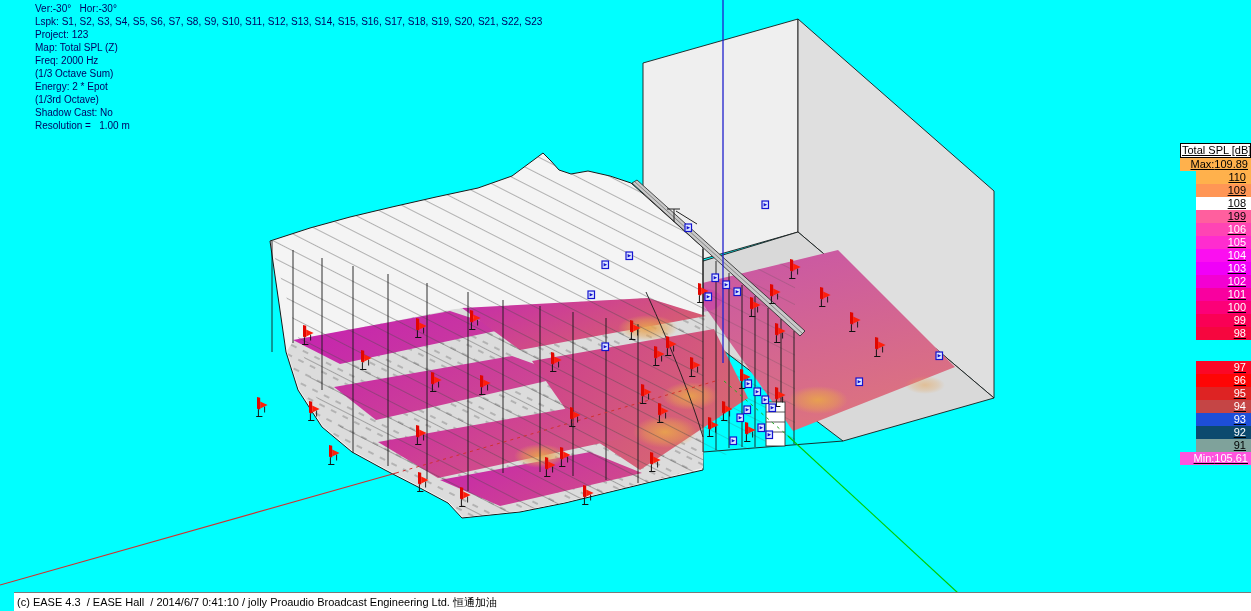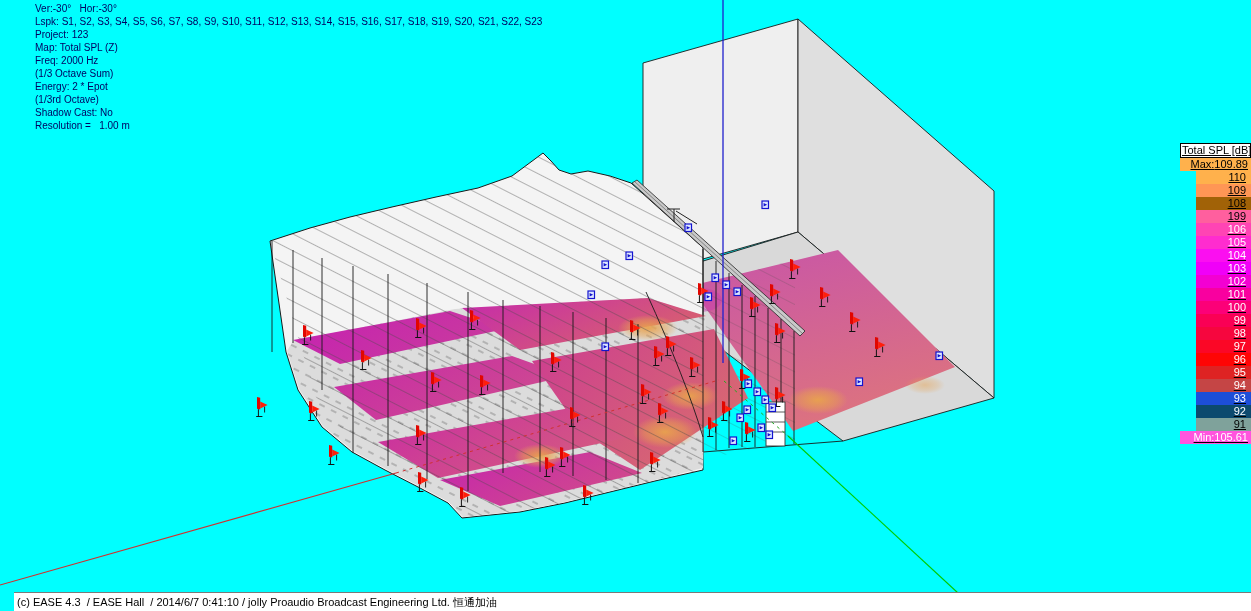--- a/index.html
+++ b/index.html
@@ -258,32 +258,32 @@
 <div id="info-panel"><div>Ver:-30°   Hor:-30°</div><div>Lspk: S1, S2, S3, S4, S5, S6, S7, S8, S9, S10, S11, S12, S13, S14, S15, S16, S17, S18, S19, S20, S21, S22, S23</div><div>Project: 123</div><div>Map: Total SPL (Z)</div><div>Freq: 2000 Hz</div><div>(1/3 Octave Sum)</div><div>Energy: 2 * Epot</div><div>(1/3rd Octave)</div><div>Shadow Cast: No</div><div>Resolution =   1.00 m</div></div>
 
 <div id="legend">
   <div class="legend-header">Total SPL [dB]</div>
   <div class="legend-minmax" style="background: rgb(255, 177, 76);">
     <span>Max:</span><span>109.89</span>
   </div>
   <div class="legend-rows">
       <div class="legend-row" style="background: rgb(255, 177, 76); color: rgb(0, 0, 0);">110</div>
       <div class="legend-row" style="background: rgb(255, 150, 85); color: rgb(0, 0, 0);">109</div>
-      <div class="legend-row" style="background: #a16207; color: rgb(0, 0, 0);">108</div>
+      <div class="legend-row" style="background: #ffffff; color: rgb(0, 0, 0);">108</div>
       <div class="legend-row" style="background: rgb(255, 95, 158); color: rgb(0, 0, 0);">199</div>
       <div class="legend-row" style="background: rgb(255, 68, 180); color: rgb(255, 255, 255);">106</div>
       <div class="legend-row" style="background: rgb(255, 44, 207); color: rgb(255, 255, 255);">105</div>
       <div class="legend-row" style="background: rgb(251, 15, 240); color: rgb(255, 255, 255);">104</div>
       <div class="legend-row" style="background: rgb(240, 0, 248); color: rgb(255, 255, 255); text-align: right;">103</div>
       <div class="legend-row" style="background: rgb(243, 0, 210); color: rgb(255, 255, 255);">102</div>
       <div class="legend-row" style="background: rgb(249, 0, 159); color: rgb(255, 255, 255);">101</div>
       <div class="legend-row" style="background: rgb(252, 0, 120); color: rgb(255, 255, 255);">100</div>
       <div class="legend-row" style="background: rgb(250, 0, 85); color: rgb(255, 255, 255);">99</div>
       <div class="legend-row" style="background: rgb(246, 6, 62); color: rgb(255, 255, 255);">98</div>
-      <div class="legend-row" style="background: rgb(251, 7, 38); color: rgb(255, 255, 255);">97</div>
+      <div class="legend-row" style="background: rgb(251, 7, 38); color: rgb(255, 255, 255); margin-top: 21px;">97</div>
       <div class="legend-row" style="background: rgb(254, 5, 5); color: rgb(255, 255, 255);">96</div>
       <div class="legend-row" style="background: rgb(222, 35, 35); color: rgb(255, 255, 255);">95</div>
       <div class="legend-row" style="background: rgb(197, 69, 69); color: rgb(255, 255, 255);">94</div>
       <div class="legend-row" style="background: #1d4ed8; color: rgb(255, 255, 255);">93</div>
       <div class="legend-row" style="background: #0c4a6e; color: rgb(255, 255, 255);">92</div>
       <div class="legend-row" style="background: rgb(127, 162, 155); color: rgb(0, 0, 0);">91</div>
     </div>
   <div class="legend-minmax" style="background: rgb(255, 84, 222); color: rgb(255, 255, 255);">
     <span>Min:</span><span>105.61</span>
   </div>

